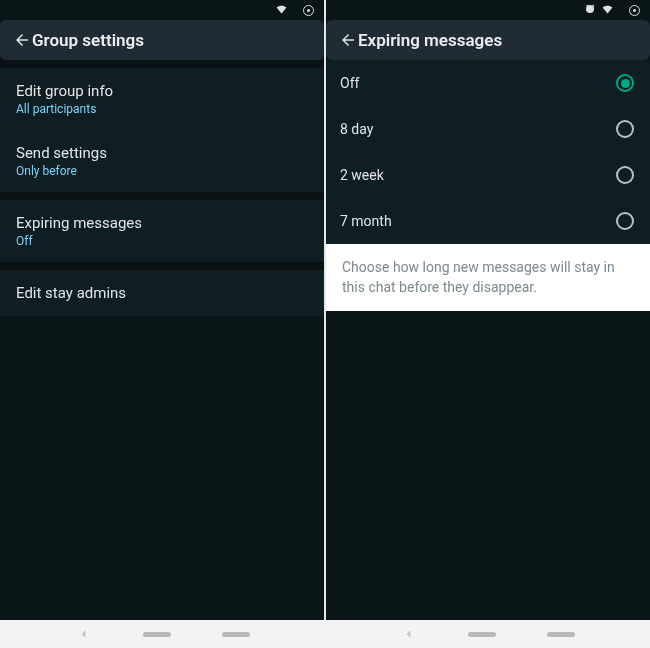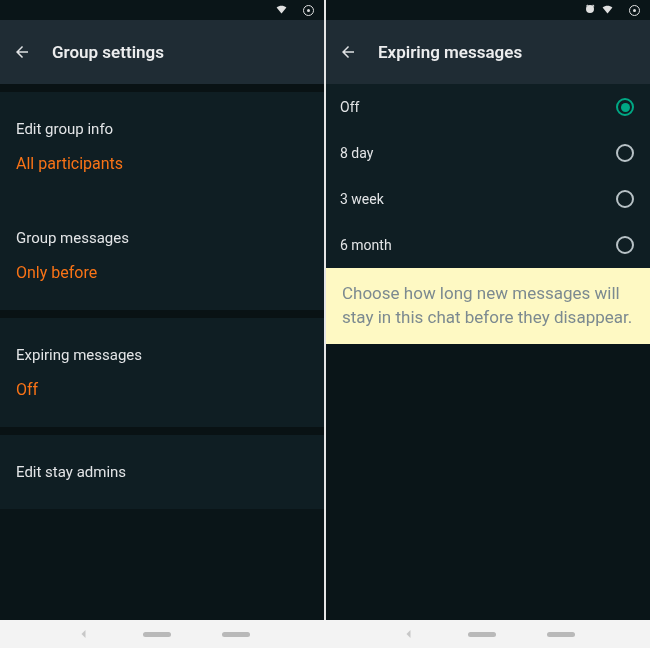--- a/index.html
+++ b/index.html
@@ -36,27 +36,27 @@
       align-items: center;
       gap: 5px;
       padding: 0 10px;
       color: #e0e0e0;
       font-size: 11px;
     }
     .status-bar .ico {
       display: inline-block;
     }
     .app-bar {
-      height: 64px;
+      height: 40px;
       background: #1f2c34;
       display: flex;
       align-items: center;
       padding: 0 12px;
-      gap: 20px;
       color: #e0e2e4;
+      border-radius: 6px;
     }
     .app-bar .title {
       font-size: 17px;
       font-weight: 600;
       color: #ecedee;
     }
     .back-arrow {
       width: 20px;
       height: 20px;
       display: flex;
@@ -67,36 +67,36 @@
     .back-arrow svg {
       width: 18px;
       height: 18px;
       fill: #e0e2e4;
     }
     .content {
       flex: 1;
       background: #0a1518;
     }
     .item {
-      padding: 28px 16px;
+      padding: 14px 16px;
       background: #0f1e23;
       cursor: pointer;
     }
     .item-gap {
       height: 8px;
       background: #091214;
     }
     .item .primary {
       font-size: 15px;
       color: #e3e5e7;
     }
     .item .secondary {
-      font-size: 16px;
-      color: #f97316;
-      margin-top: 16px;
+      font-size: 12px;
+      color: #7dd3fc;
+      margin-top: 2px;
     }
     .radio-item {
       padding: 14px 16px 14px 14px;
       display: flex;
       align-items: center;
       justify-content: space-between;
       background: #0f1e23;
       cursor: pointer;
     }
     .radio-item .label {
@@ -117,23 +117,23 @@
     }
     .radio.selected::after {
       content: "";
       width: 9px;
       height: 9px;
       background: #00a884;
       border-radius: 50%;
     }
     .help-text {
       padding: 14px 16px;
-      font-size: 17px;
+      font-size: 14px;
       color: #7c8a90;
-      background: #fef9c3;
+      background: #ffffff;
       line-height: 1.4;
     }
     .nav-bar {
       width: 650px;
       height: 28px;
       background: #f3f3f3;
       display: flex;
     }
     .nav-half {
       flex: 1;
@@ -200,21 +200,21 @@
       </div>
       <div class="title">Group settings</div>
     </div>
     <div class="content">
       <div class="item-gap"></div>
       <div class="item">
         <div class="primary">Edit group info</div>
         <div class="secondary">All participants</div>
       </div>
       <div class="item">
-        <div class="primary">Group messages</div>
+        <div class="primary">Send settings</div>
         <div class="secondary">Only before</div>
       </div>
       <div class="item-gap"></div>
       <div class="item">
         <div class="primary">Expiring messages</div>
         <div class="secondary">Off</div>
       </div>
       <div class="item-gap"></div>
       <div class="item">
         <div class="primary">Edit stay admins</div>
@@ -249,25 +249,25 @@
     <div class="content">
       <div class="radio-item">
         <div class="label">Off</div>
         <div class="radio selected"></div>
       </div>
       <div class="radio-item">
         <div class="label">8 day</div>
         <div class="radio"></div>
       </div>
       <div class="radio-item">
-        <div class="label">3 week</div>
+        <div class="label">2 week</div>
         <div class="radio"></div>
       </div>
       <div class="radio-item">
-        <div class="label">6 month</div>
+        <div class="label">7 month</div>
         <div class="radio"></div>
       </div>
       <div class="help-text">Choose how long new messages will stay in this chat before they disappear.</div>
     </div>
   </div>
 </div>
 
 <div class="nav-bar">
   <div class="nav-half">
     <div class="nav-btn">

